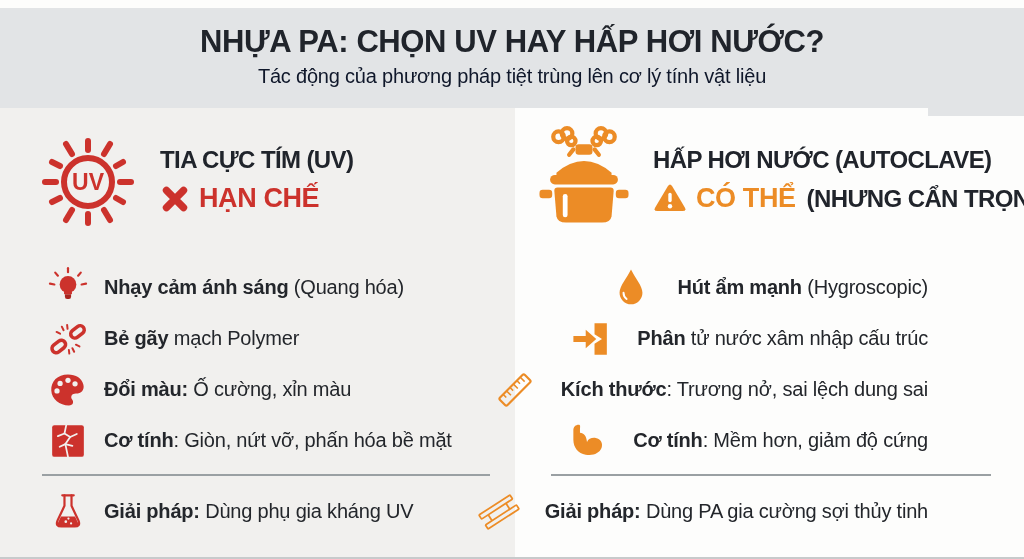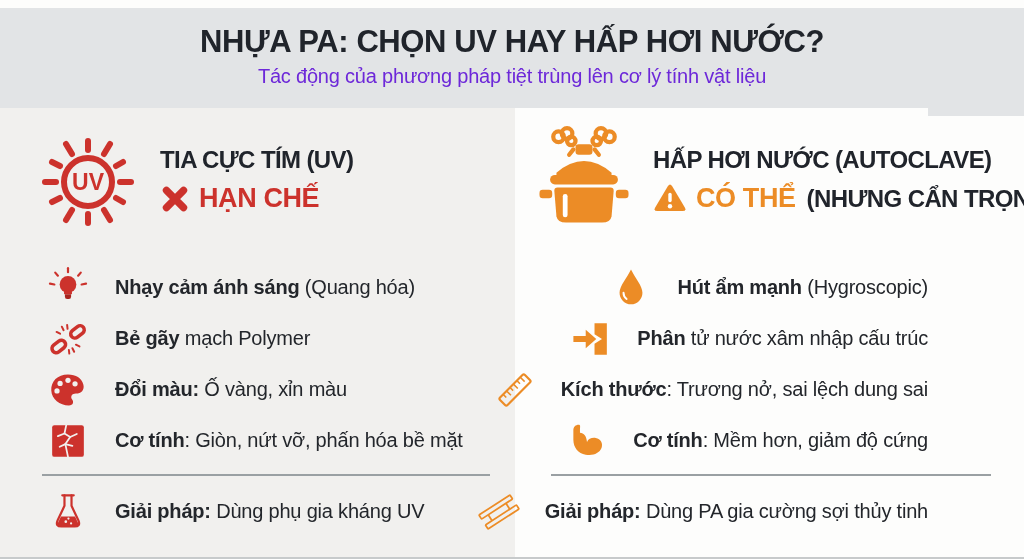--- a/index.html
+++ b/index.html
@@ -9,21 +9,21 @@
   *{margin:0;padding:0;box-sizing:border-box;}
   html,body{background:#fff;}
   .page{
     position:relative;width:1024px;height:559px;overflow:hidden;
     font-family:"Liberation Sans","DejaVu Sans",sans-serif;color:var(--text);
     background:var(--panel_right_bg);
   }
   
   .hdr{position:absolute;top:8px;left:0;width:1024px;height:108px;background:var(--header_bg);text-align:center;padding-top:15px;}
   .hdr h1{font-size:31px;font-weight:bold;letter-spacing:-0.4px;color:var(--ink);line-height:1.2;}
-  .hdr p{font-size:20px;color:#6d28d9;margin-top:5px;letter-spacing:-0.2px;}
+  .hdr p{font-size:20px;color:#0f172a;margin-top:5px;letter-spacing:-0.2px;}
   
   .panel{position:absolute;top:108px;bottom:2px;}
   .panel.left{left:0;width:515px;background:var(--panel_left_bg);}
   .panel.right{left:515px;width:413px;background:var(--panel_right_bg);}
   .bottom-line{position:absolute;left:0;right:0;bottom:0;height:2px;background:rgba(96,106,112,.35);}
   
   .col-head{display:flex;align-items:flex-start;}
   .left .col-head{padding:24px 0 0 38px;gap:22px;}
   .right .col-head{padding:16px 0 0 16px;gap:16px;}
   .head-icon{flex:0 0 auto;}
@@ -31,21 +31,21 @@
   .right .head-text{padding-top:22px;}
   .col-title{font-size:24px;font-weight:bold;letter-spacing:-0.6px;color:var(--ink);white-space:nowrap;}
   .verdict{display:flex;align-items:center;gap:9px;margin-top:9px;white-space:nowrap;}
   .verdict .v-label{font-size:27px;font-weight:bold;letter-spacing:-0.4px;}
   .left .v-label{color:var(--red);}
   .right .v-label{color:var(--orange);}
   .verdict .v-note{font-size:24px;font-weight:bold;color:var(--ink);letter-spacing:-0.6px;margin-left:2px;}
   
   .rows{position:absolute;top:154px;left:0;right:0;}
   .row{display:flex;align-items:center;height:51px;}
-  .left .row{padding-left:46px;gap:25px;}
+  .left .row{padding-left:46px;gap:14px;}
   .right .row{padding-left:34px;gap:24px;justify-content:flex-end;}
   .row-icon{flex:0 0 44px;height:44px;display:flex;align-items:center;justify-content:center;}
   .row-text{font-size:20px;color:var(--text);white-space:pre;letter-spacing:-0.2px;}
   .row-text .b{font-weight:bold;}
   .divider{height:2px;background:var(--divider);margin:8px 0;}
   .left .divider{margin-left:42px;width:448px;}
   .right .divider{margin-left:36px;width:440px;}
   .sol-row{margin-top:10px;}
   
   svg{display:block;}
@@ -136,21 +136,21 @@
       <div class="row">
         <span class="row-icon">
           <svg width="44" height="44" viewBox="0 0 100 100">
             <path class="f-red" d="M50,15 C26,15 11,31 12,51 C13,71 31,85 52,85 C62,85 64,77 59,71 C55,65 59,58 68,58 C80,58 88,50 85,38 C81,23 68,15 50,15 Z"></path>
             <circle cx="32" cy="35" r="6" fill="#f1f0ee"></circle>
               <circle cx="50" cy="28" r="6" fill="#f1f0ee"></circle>
             <circle cx="66" cy="36" r="6" fill="#f1f0ee"></circle>
               <circle cx="25" cy="52" r="6" fill="#f1f0ee"></circle>
           </svg>
         </span>
-        <span class="row-text"><span class="b">Đổi màu:</span><span> Ố vàng, xỉn màu</span></span>
+        <span class="row-text"><span class="b">Đổi màu:</span><span> Ố cường, xỉn màu</span></span>
       </div>
 
       <div class="row">
         <span class="row-icon">
           <svg width="44" height="44" viewBox="0 0 100 100">
             <rect x="14" y="14" width="72" height="72" rx="5" class="f-red"></rect>
             <g stroke="#f1f0ee" stroke-width="4" fill="none" stroke-linejoin="round" stroke-linecap="round">
               <path d="M46,14 L42,33 L55,41 L44,57 L50,86"></path>
               <path d="M42,33 L27,39 M55,41 L70,34 M44,57 L31,63 M44,57 L60,61"></path>
             </g>

